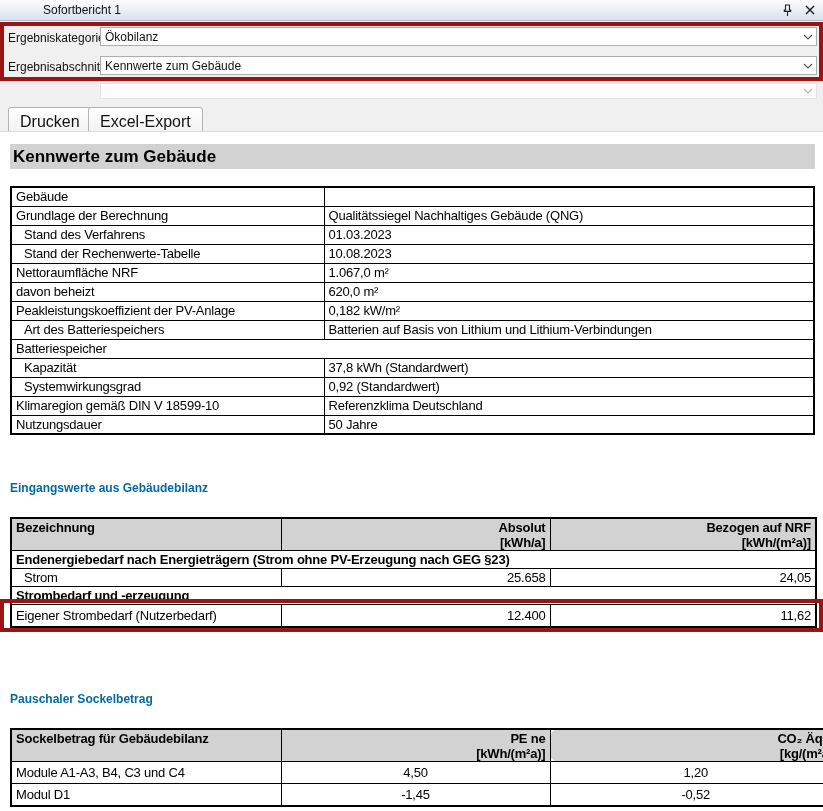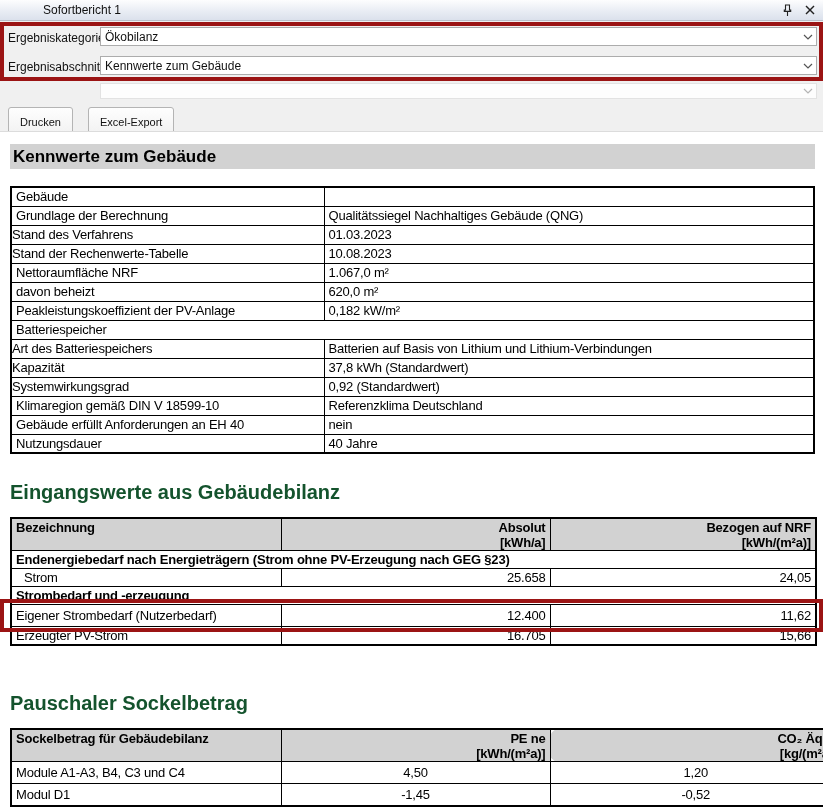--- a/index.html
+++ b/index.html
@@ -22,38 +22,38 @@
 
   
   .flabel { position:absolute; left:8px; font-size:12px; color:#111; }
   .combo { position:absolute; left:100px; width:717px; height:19px; background:#fff;
     border:1px solid #acacac; font-size:12px; color:#111; display:flex; align-items:center; }
   .combo .val { flex:1; padding-left:4px; white-space:nowrap; overflow:hidden; }
   .combo .chev { width:16px; display:flex; justify-content:center; }
   .combo.disabled { background:#fdfdfd; border-color:#e2e2e2; height:16px; }
 
   
-  .btn { position:absolute; top:107px; height:29px; padding:0 11px; font-size:11px; color:#111;
+  .btn { position:absolute; top:107px; height:29px; padding:0 11px; font-size:16px; color:#111;
     background:linear-gradient(#fefefe,#f1f1f1); border:1px solid #b4b4b4; border-radius:3px; }
 
   
   .report { position:absolute; left:0; top:131px; width:823px; height:680px; background:#fff; border-top:1px solid #dcdcdc; }
   .h1bar { position:absolute; left:10px; top:12px; width:805px; height:25px; background:#d2d2d2;
     font-size:17px; font-weight:bold; color:#000; line-height:25px; padding-left:3px; }
-  .h2 { position:absolute; left:10px; font-size:20px; font-weight:bold; color:#14532d; }
+  .h2 { position:absolute; left:10px; font-size:12px; font-weight:bold; color:#0369a1; }
 
   table { border-collapse:collapse; position:absolute; left:10px; table-layout:fixed; }
   table, td, th { border:1px solid #000; }
   table { border-width:2px; }
   td, th { font-size:13px; color:#000; letter-spacing:-0.2px; padding:0 4px; overflow:hidden; white-space:nowrap; }
 
   .t1 { top:54px; width:805px; }
   .t1 td { height:19px; }
   .t1 .c1 { width:313px; }
-  .t1 .indent { padding-left:0; }
+  .t1 .indent { padding-left:12px; }
 
   .t2 { top:385px; width:805px; }
   .t3 { top:596px; width:805px; }
   .t2 .c1 { width:270px; } .t2 .c2 { width:269px; } .t2 .c3 { width:266px; }
   .t3 .c1 { width:270px; } .t3 .c2 { width:269px; } .t3 .c3 { width:292px;border-radius:9px; }
   .hdr td { background:#d2d2d2; font-weight:bold; height:34px; vertical-align:top; padding-top:1px; }
   .hdr .ctr { text-align:right; }
   .t2 td { height:18px; }
   .t3 td { height:22px; }
   .group td { font-weight:bold; }
@@ -149,45 +149,41 @@
           </tr>
       <tr>
             <td class="c1">davon beheizt</td>
             <td>620,0 m²</td>
           </tr>
       <tr>
             <td class="c1">Peakleistungskoeffizient der PV-Anlage</td>
             <td>0,182 kW/m²</td>
           </tr>
       <tr>
-            <td colspan="2">Batteriespeicher</td>
-          </tr>
-      <tr>
             <td class="c1 indent">Art des Batteriespeichers</td>
             <td>Batterien auf Basis von Lithium und Lithium-Verbindungen</td>
           </tr>
       <tr>
+            <td colspan="2">Batteriespeicher</td>
+          </tr>
+      <tr>
             <td class="c1 indent">Kapazität</td>
             <td>37,8 kWh (Standardwert)</td>
           </tr>
       <tr>
             <td class="c1 indent">Systemwirkungsgrad</td>
             <td>0,92 (Standardwert)</td>
           </tr>
       <tr>
             <td class="c1">Klimaregion gemäß DIN V 18599-10</td>
             <td>Referenzklima Deutschland</td>
           </tr>
       <tr>
-            <td class="c1">Gebäude erfüllt Anforderungen an EH 40</td>
-            <td>nein</td>
-          </tr>
-      <tr>
             <td class="c1">Nutzungsdauer</td>
-            <td>40 Jahre</td>
+            <td>50 Jahre</td>
           </tr>
     </tbody>
       </table>
 
     <div class="h2" style="top:349px;">Eingangswerte aus Gebäudebilanz</div>
 
     <table class="t2">
       <tbody>
           <tr class="hdr">
         <td class="c1">Bezeichnung</td>
@@ -209,25 +205,20 @@
         <td class="num">24,05</td>
       </tr>
       <tr class="group">
             <td colspan="3">Strombedarf und -erzeugung</td>
           </tr>
       <tr class="hl">
         <td>Eigener Strombedarf (Nutzerbedarf)</td>
         <td class="num">12.400</td>
         <td class="num">11,62</td>
       </tr>
-      <tr>
-        <td>Erzeugter PV-Strom</td>
-        <td class="num">16.705</td>
-        <td class="num">15,66</td>
-      </tr>
     </tbody>
       </table>
 
     <div class="h2" style="top:560px;">Pauschaler Sockelbetrag</div>
 
     <table class="t3">
       <tbody>
           <tr class="hdr">
         <td class="c1">Sockelbetrag für Gebäudebilanz</td>
         <td class="c2 ctr">

